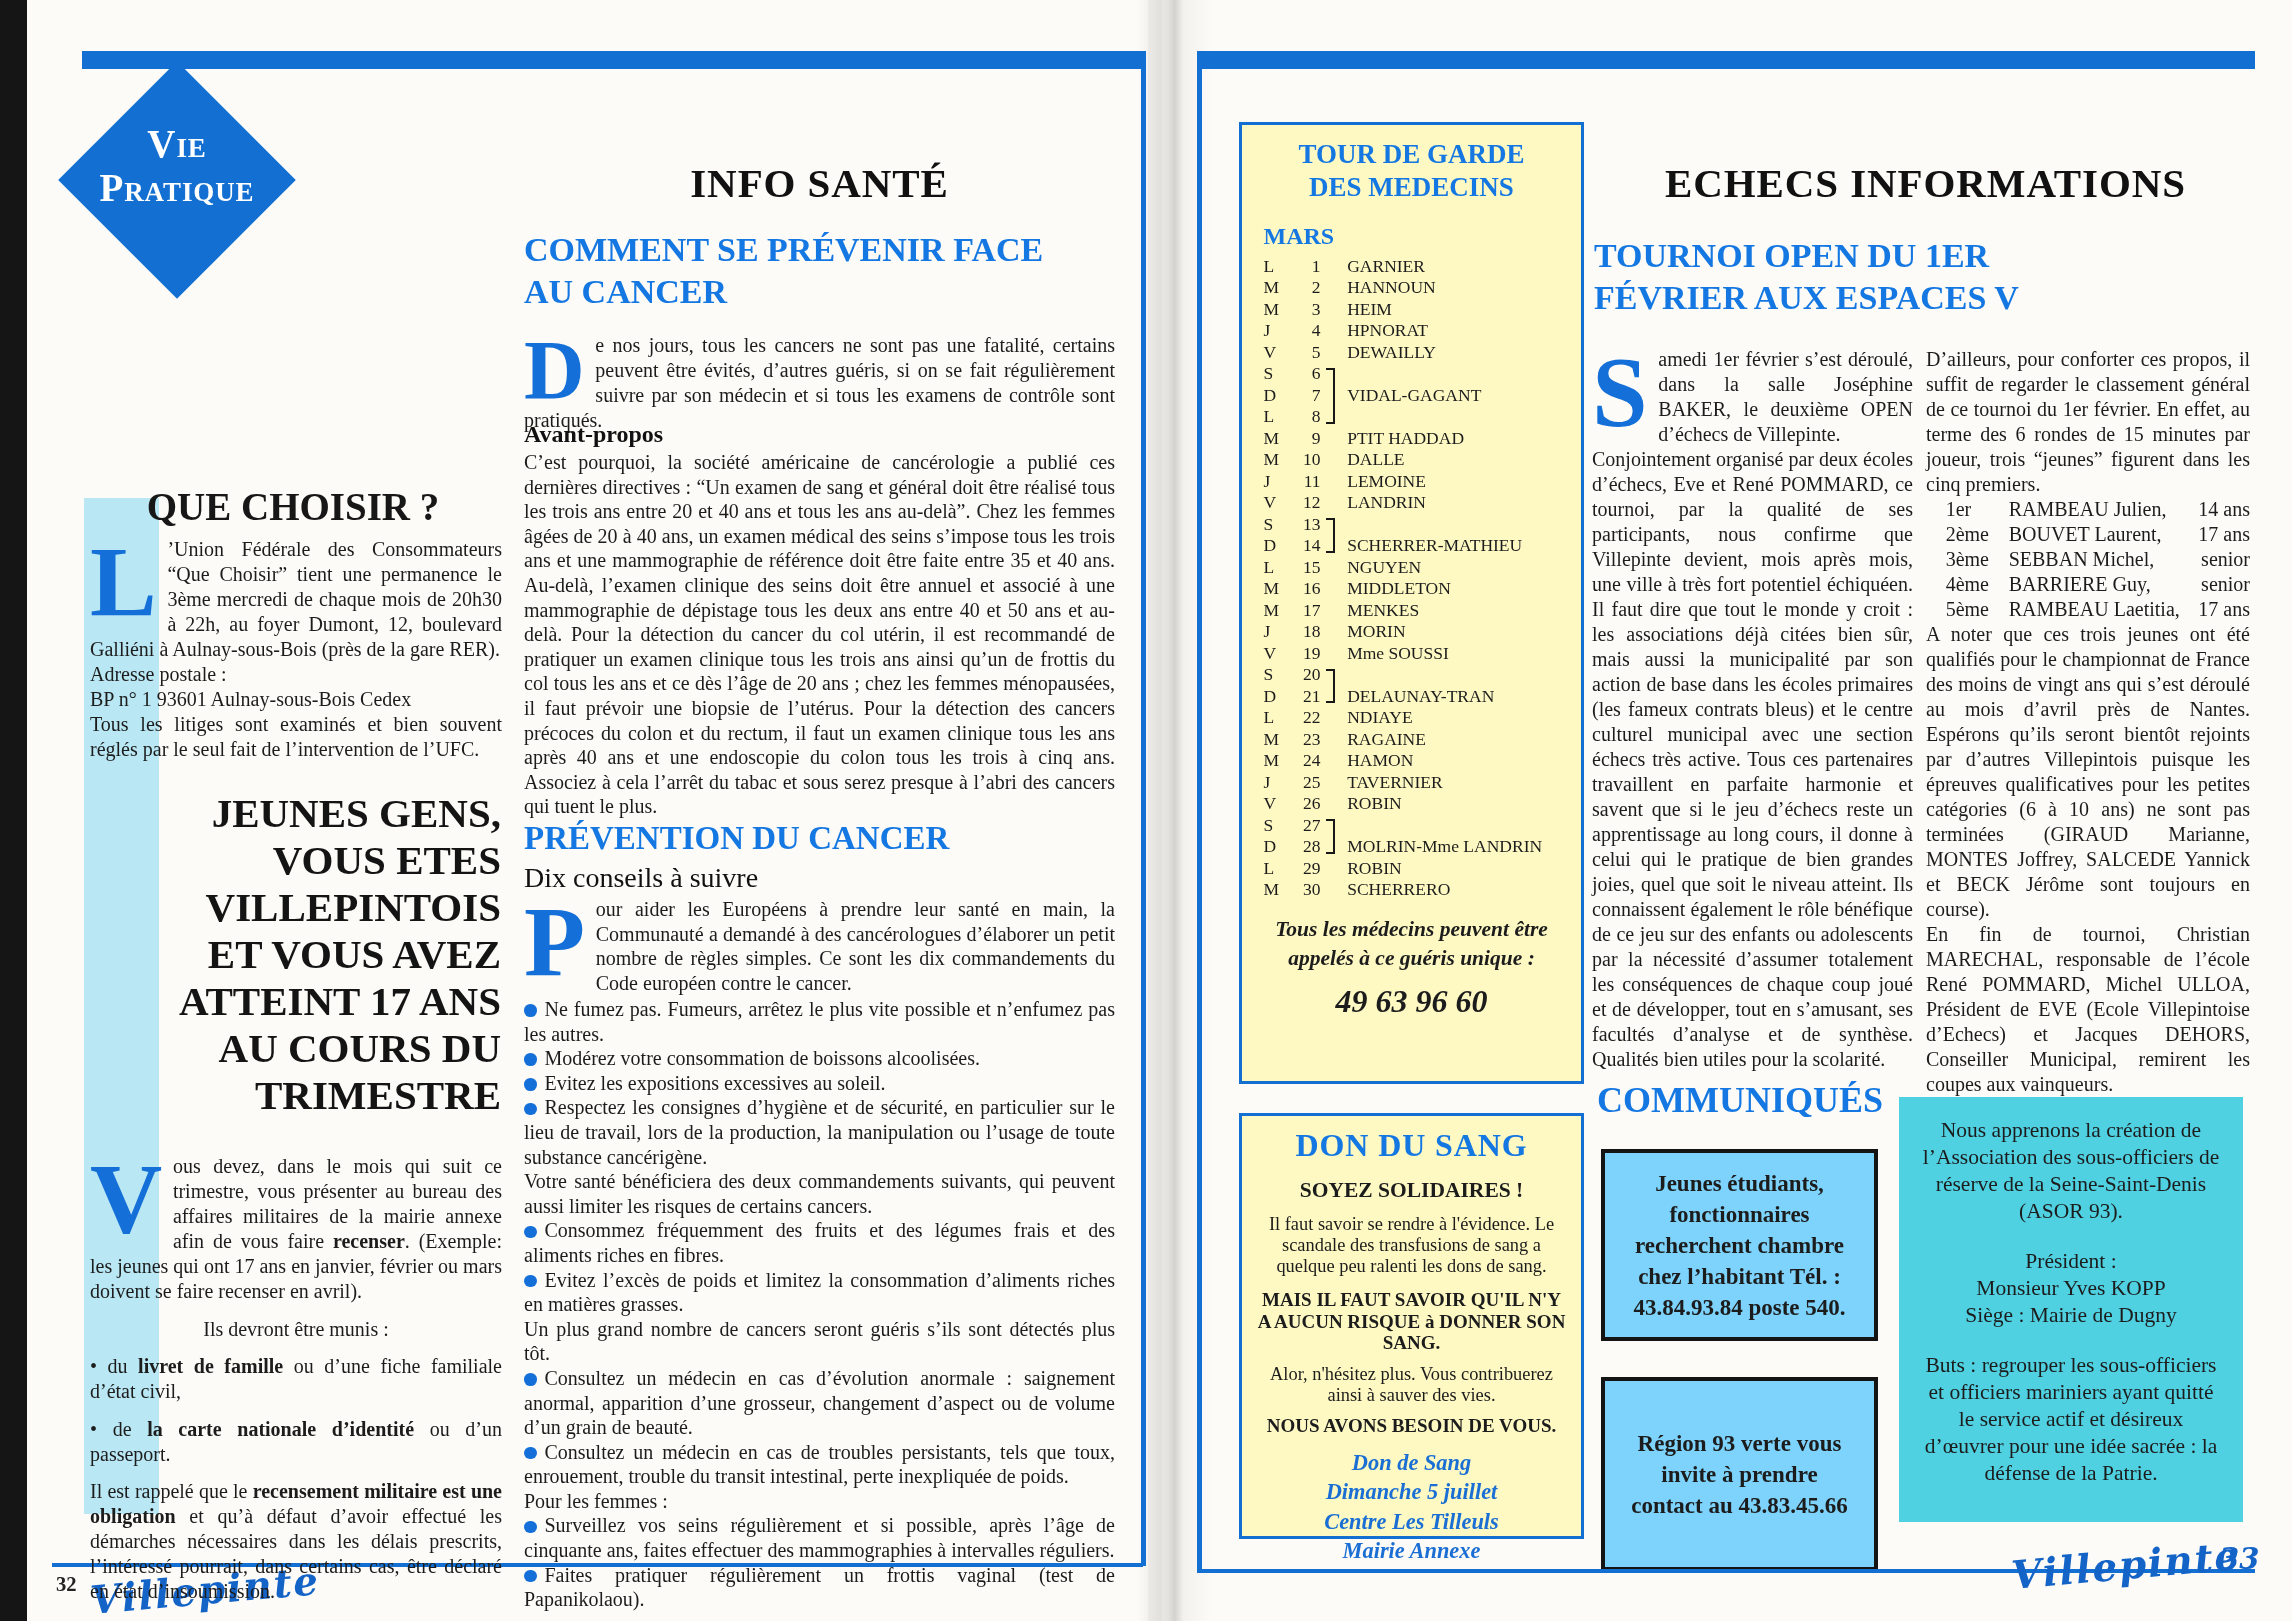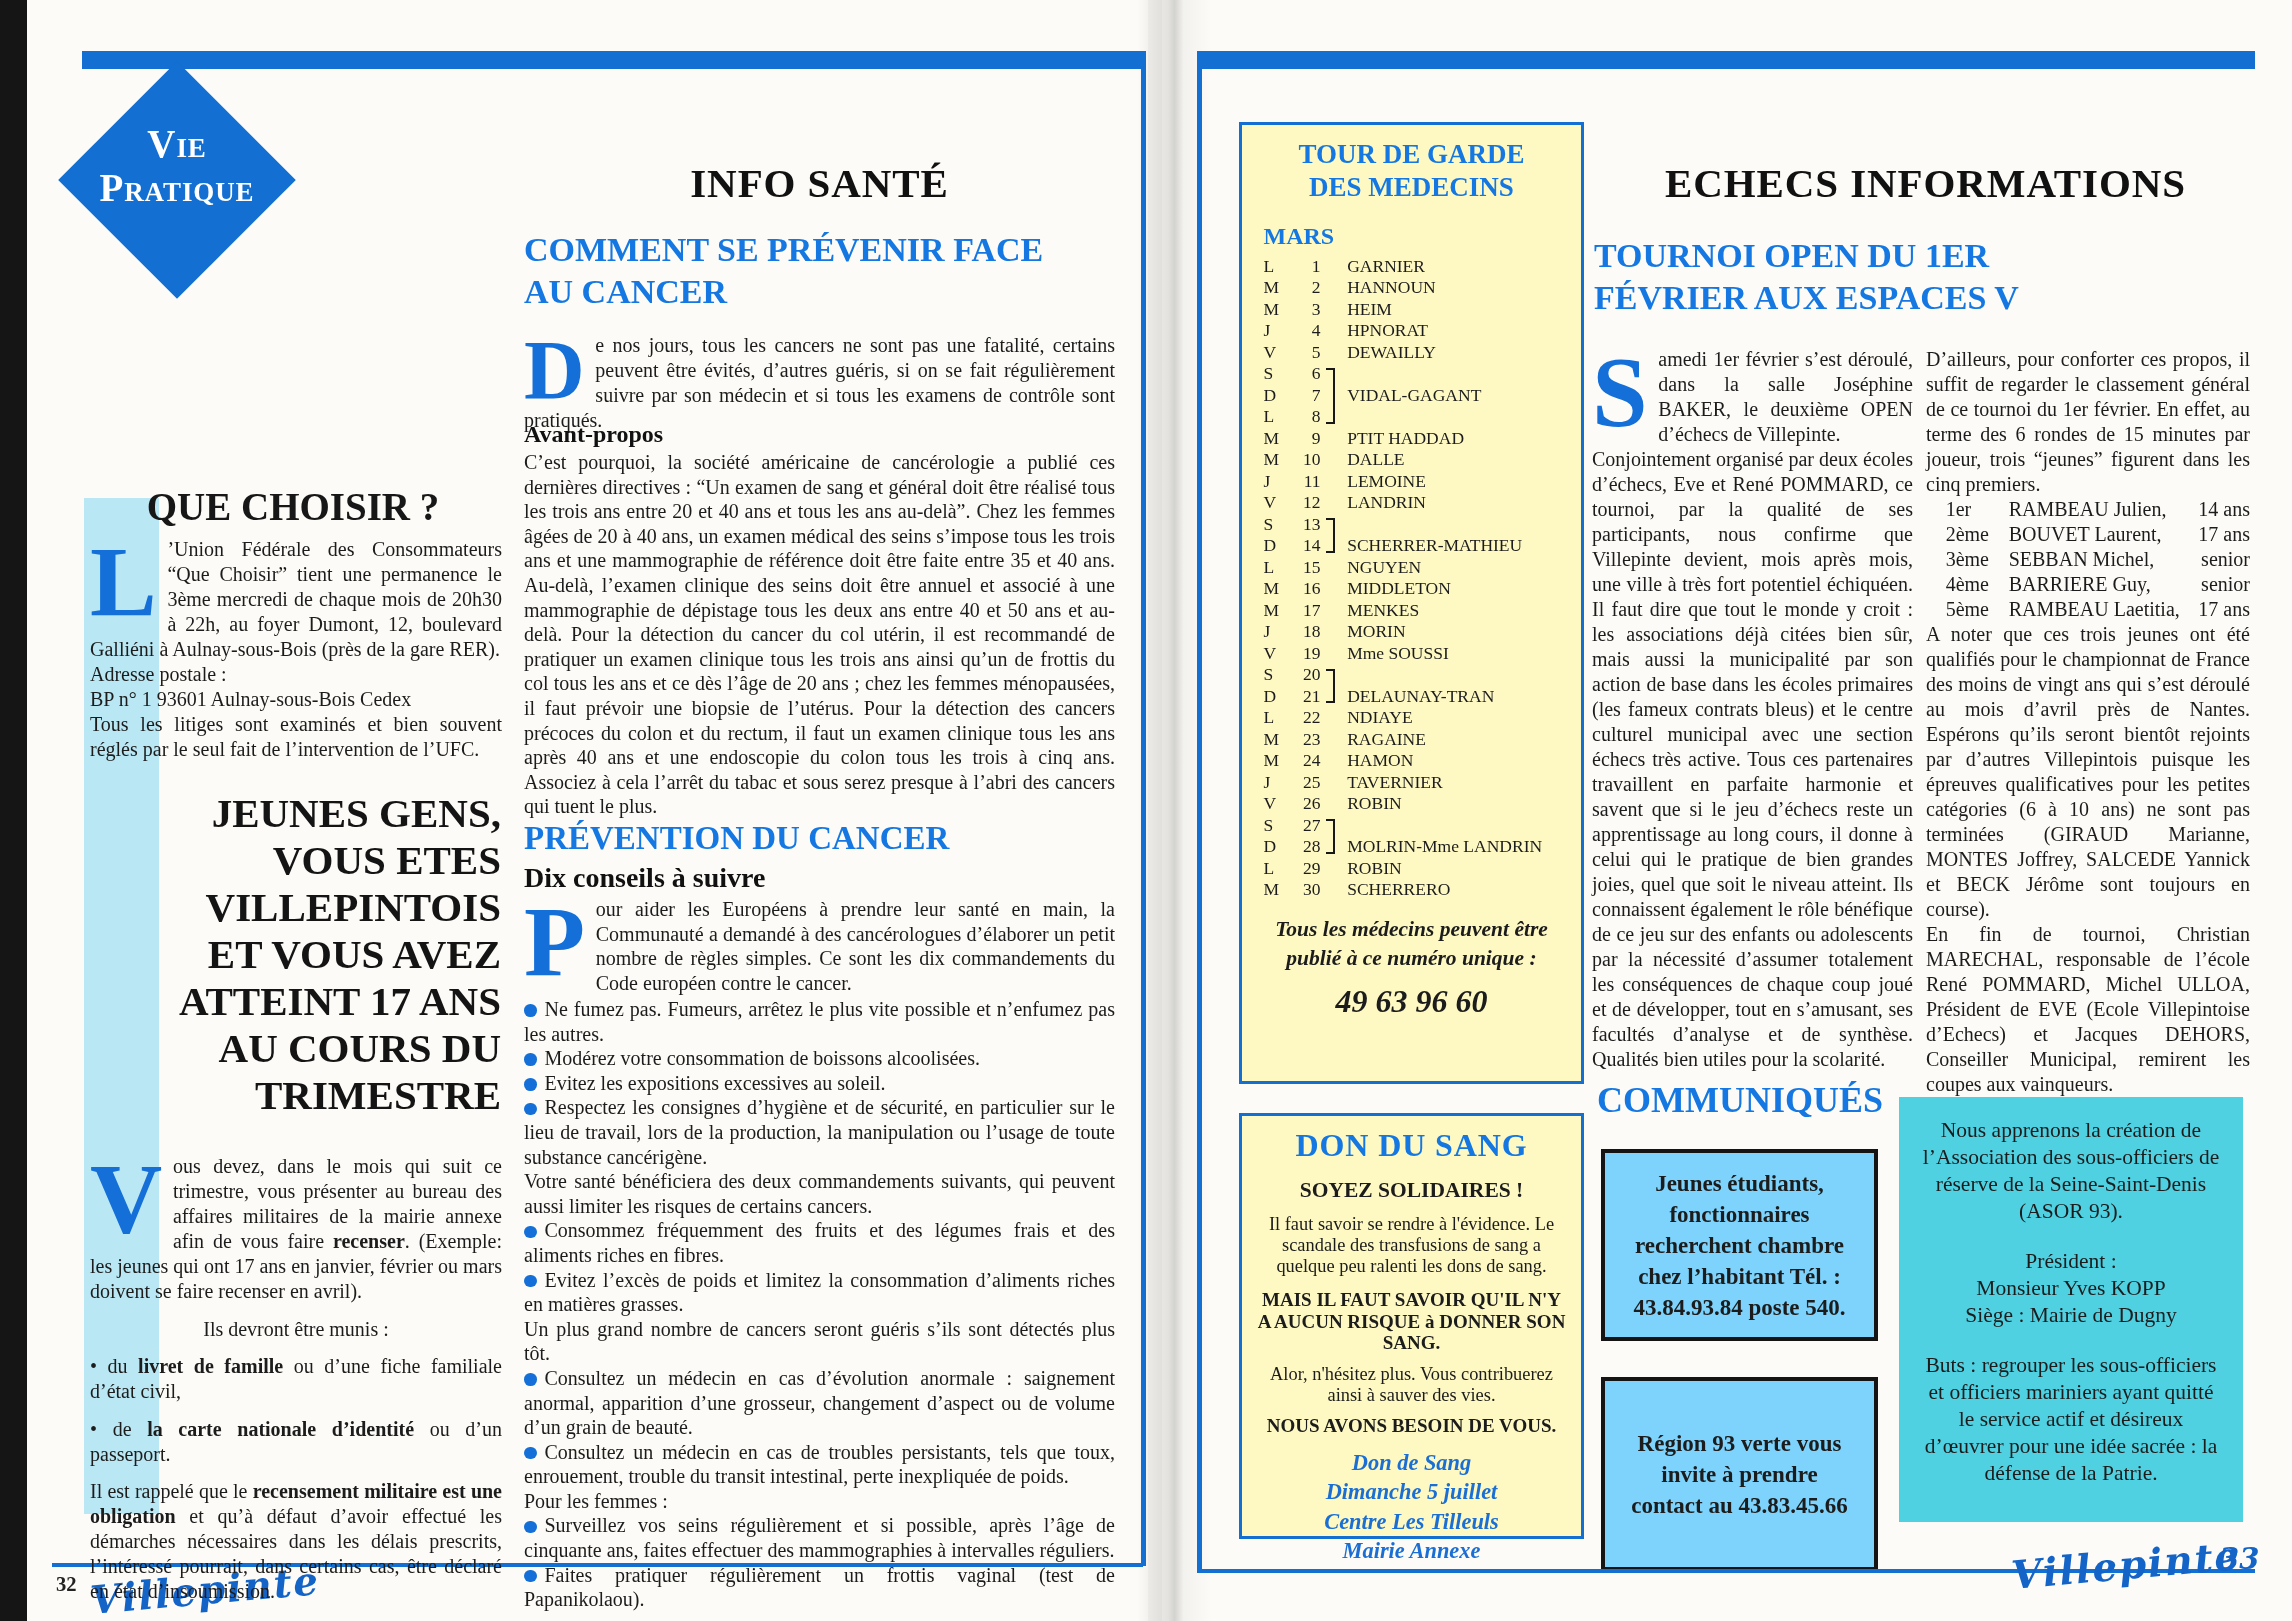--- a/index.html
+++ b/index.html
@@ -31,21 +31,21 @@
   .dc{float:left;font-weight:700;color:#1470d8;font-size:100px;line-height:79px;margin:5.4px 10.7px 0 0;}
   .dc3{float:left;font-weight:700;color:#1470d8;font-size:84px;line-height:66px;margin:4.5px 10.7px 0 0;}
   .jeunes-title{font-weight:700;font-size:41px;line-height:47px;text-align:right;color:#141414;}
   .z2{position:absolute;z-index:2;}
 
   
   .h-center{font-weight:700;font-size:41px;color:#111;text-align:center;letter-spacing:0.9px;}
   .h-blue{font-weight:700;font-size:34px;line-height:42px;color:#1578e2;}
   .h-sub{font-weight:700;font-size:24px;color:#111;}
   .h-blue2{font-weight:700;font-size:33px;color:#1578e2;}
-  .h-sub2{font-weight:700;font-size:28px;color:#111;}
+  .h-sub2{font-weight:400;font-size:28px;color:#111;}
   .citem{font-size:20px;line-height:24.6px;text-align:justify;}
   .citem.bullet::before{content:"";display:inline-block;width:12.5px;height:12.5px;border-radius:6.3px;
                         background:#1470d8;margin:0 8px 1.8px 0;vertical-align:middle;}
 
   
   .bluebox{position:absolute;border:3.6px solid #1370d2;background:#fef9c3;}
   .garde-title{font-weight:700;font-size:27px;line-height:33px;color:#1578e2;text-align:center;margin-top:12.5px;}
   .garde-month{font-weight:700;font-size:24px;color:#1578e2;margin:19.7px 0 5.4px 21.5px;}
   .drow{position:relative;display:grid;grid-template-columns:27px 30px 16px auto;height:21.5px;
         line-height:21.5px;font-size:17.5px;margin-left:21.5px;}
@@ -378,21 +378,21 @@
 
         <div class="drow">
           <span class="dday">M</span>
           <span class="dnum">30</span>
           <span class="dbrk"></span>
           <span class="dname">SCHERRERO</span>
         </div>
       </div>
     <div class="garde-note">
       <div>Tous les médecins peuvent être</div>
-      <div>publié à ce numéro unique :</div>
+      <div>appelés à ce guéris unique :</div>
     </div>
     <div class="garde-phone">49 63 96 60</div>
   </div>
 
   <div class="bluebox" style="left:1239px;top:1113px;width:339px;height:420px;">
     <div class="don-title">DON DU SANG</div>
     <div class="don-sub">SOYEZ SOLIDAIRES !</div>
     <div class="don-p">Il faut savoir se rendre à l'évidence. Le scandale des transfusions de sang a quelque peu ralenti les dons de sang.</div>
     <div class="don-b">MAIS IL FAUT SAVOIR QU'IL N'Y A AUCUN RISQUE à DONNER SON SANG.</div>
     <div class="don-p">Alor, n'hésitez plus. Vous contribuerez ainsi à sauver des vies.</div>

